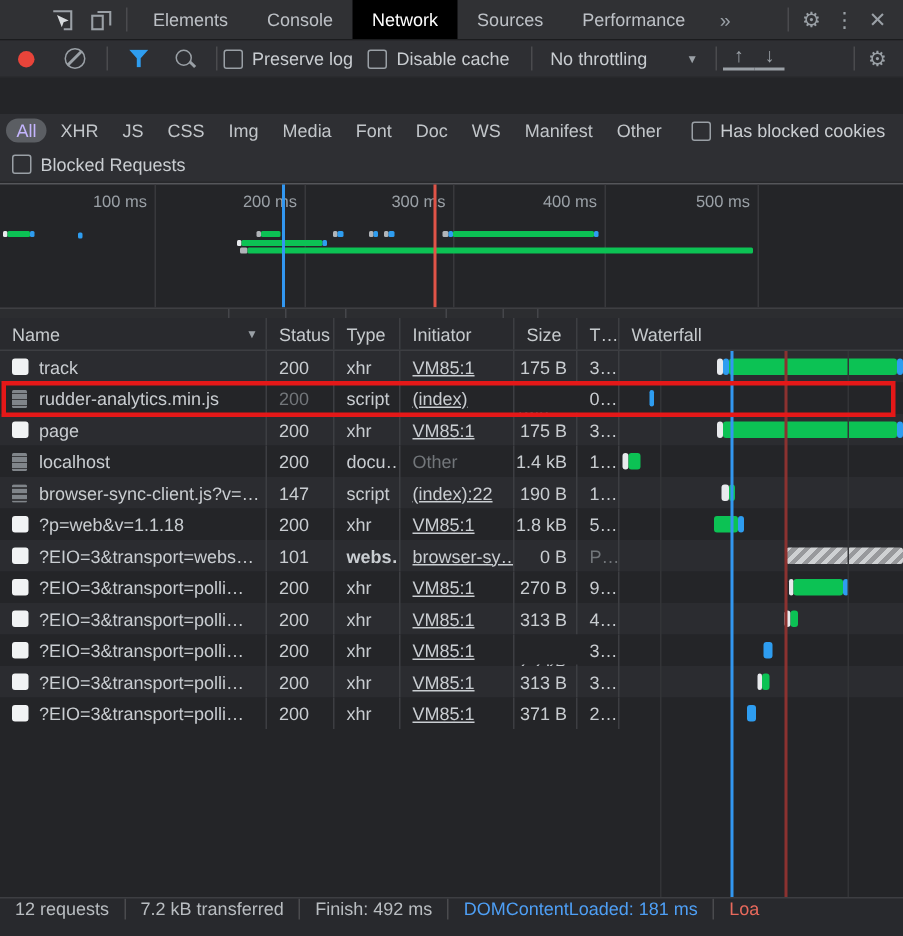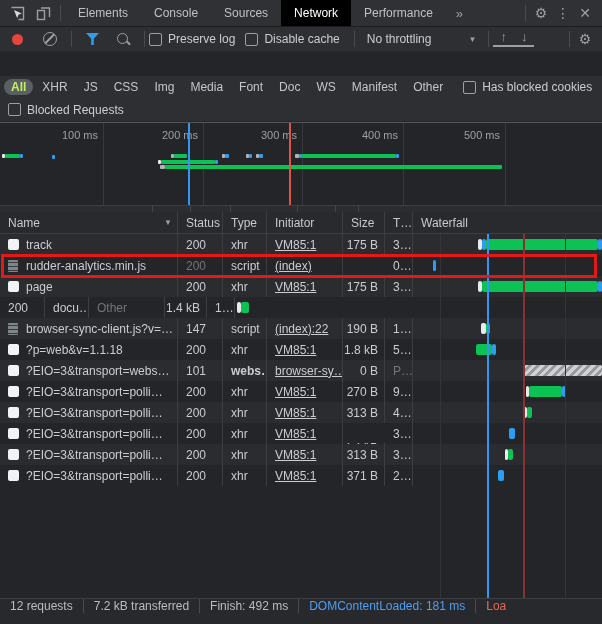--- a/index.html
+++ b/index.html
@@ -4,21 +4,21 @@
 <style>
   html,body{margin:0;padding:0;background:#18191b;}
   #devtools{
     position:relative;width:602px;height:624px;overflow:hidden;
     background:#242528;color:#c9cdd1;
     font-family:"Liberation Sans","DejaVu Sans",sans-serif;font-size:12px;
     -webkit-font-smoothing:antialiased;
   }
   
   .tabbar{position:absolute;left:0;top:0;width:602px;height:27px;background:#303134;
-    display:flex;align-items:stretch;border-bottom:1px solid #1b1c1e;box-sizing:border-box;}
+    display:flex;align-items:stretch;border-bottom:1px solid #1b1c1e;box-sizing:border-box;padding-left:24px;}
   .tb-icons{display:flex;align-items:center;padding:0 4px 0 8px;gap:8px;}
   .tb-icon{width:18px;height:18px;display:flex;align-items:center;justify-content:center;color:#9aa0a6;cursor:pointer;}
   .vsep{width:1px;height:16px;background:#4a4b4e;align-self:center;margin:0 4px;}
   .tabs{display:flex;align-items:stretch;}
   .tab{display:flex;align-items:center;padding:0 13px;color:#bdc1c6;cursor:pointer;}
   .tab.active{background:#000000;color:#ffffff;}
   .tab-overflow{display:flex;align-items:center;padding:0 10px;color:#9aa0a6;cursor:pointer;font-size:13px;}
   .tabbar-right{margin-left:auto;display:flex;align-items:center;padding-right:6px;}
   .glyph-btn{width:22px;height:22px;display:flex;align-items:center;justify-content:center;color:#9aa0a6;font-size:14px;cursor:pointer;}
   
@@ -26,34 +26,34 @@
     display:flex;align-items:center;border-bottom:1px solid #27282b;box-sizing:border-box;}
   .record-dot{width:11px;height:11px;border-radius:50%;background:var(--record-red,#e8443a);margin:0 10px 0 12px;cursor:pointer;}
   .clear-icon{position:relative;width:12px;height:12px;border:1.5px solid #9aa0a6;border-radius:50%;margin:0 10px;cursor:pointer;}
   .clear-icon::after{content:"";position:absolute;left:-1px;top:4.5px;width:13px;height:1.5px;background:#9aa0a6;transform:rotate(-45deg);}
   .funnel{width:13px;height:12px;background:var(--accent-blue,#2e9df0);
     clip-path:polygon(0 0,100% 0,60% 48%,60% 100%,40% 100%,40% 48%);margin:0 10px;cursor:pointer;}
   .search-icon{position:relative;width:9px;height:9px;border:1.5px solid #9aa0a6;border-radius:50%;margin:0 12px 2px 8px;cursor:pointer;}
   .search-icon::after{content:"";position:absolute;left:8px;top:8px;width:5px;height:1.5px;background:#9aa0a6;transform:rotate(45deg);}
   .checkbox{width:11px;height:11px;border:1px solid #9aa0a6;border-radius:2px;background:transparent;flex:0 0 auto;cursor:pointer;}
   .chk-label{margin:0 10px 0 6px;color:#c9cdd1;white-space:nowrap;cursor:pointer;}
-  .throttle{display:flex;align-items:center;gap:37px;margin:0 8px;color:#c9cdd1;cursor:pointer;}
+  .throttle{display:flex;align-items:center;gap:26px;margin:0 8px;color:#c9cdd1;cursor:pointer;}
   .dd-arrow{font-size:8px;color:#9aa0a6;}
   .arrow-btn{color:#9aa0a6;font-size:13px;line-height:10px;padding:0 7px;cursor:pointer;border-bottom:2px solid #9aa0a6;height:13px;}
   
   .filterrow{position:absolute;left:0;top:52px;width:602px;height:24px;background:#2e2f33;
     display:flex;align-items:center;border-bottom:1px solid #27282b;box-sizing:border-box;}
   .filter-input{width:140px;height:16px;background:#202124;border:none;color:#d5d8db;
     margin-left:8px;padding:1px 5px;font:inherit;outline:none;}
   .filter-input::placeholder{color:#80868b;}
   
   .typesrow{position:absolute;left:0;top:76px;width:602px;height:22px;background:#2e2f33;
     display:flex;align-items:center;box-sizing:border-box;}
   .pill{padding:1px 7px;margin:0 1px;border-radius:9px;color:#c2c6ca;cursor:pointer;white-space:nowrap;}
-  .pill.selected{background:#5b5e63;color:#bef264;font-weight:bold;}
+  .pill.selected{background:#5b5e63;color:#c4b5fd;}
   
   .blockedrow{position:absolute;left:0;top:98px;width:602px;height:24px;background:#2e2f33;
     display:flex;align-items:center;border-bottom:1px solid #27282b;box-sizing:border-box;}
   
   .overview{position:absolute;left:0;top:122px;width:602px;height:83px;background:#242528;
     border-top:1px solid #55565a;box-sizing:border-box;cursor:pointer;}
   .ov-grid{position:absolute;top:0;bottom:0;width:1px;background:#38393c;}
   .ov-tick{position:absolute;top:6px;font-size:11px;color:#9aa0a6;transform:translateX(-100%);padding-right:5px;}
   .ov-bar{position:absolute;height:4px;border-radius:1px;}
   .ov-line{position:absolute;top:0;bottom:0;width:2px;}
@@ -115,22 +115,22 @@
         <svg width="15" height="15" viewBox="0 0 15 15">
             <rect x="1.5" y="4.5" width="7" height="9" fill="none" stroke="#9aa0a6" stroke-width="1.4"></rect>
             <path d="M5 2h8.5v9" fill="none" stroke="#9aa0a6" stroke-width="1.4"></path>
           </svg>
       </span>
     </div>
     <div class="vsep"></div>
     <div class="tabs" id="tab-strip">
         <div class="tab">Elements</div>
         <div class="tab">Console</div>
+        <div class="tab active">Network</div>
         <div class="tab">Sources</div>
-        <div class="tab active">Network</div>
         <div class="tab">Performance</div>
       </div>
     <div class="tab-overflow">»</div>
     <div class="tabbar-right">
       <div class="vsep"></div>
       <span class="glyph-btn">⚙</span>
       <span class="glyph-btn">⋮</span>
       <span class="glyph-btn">✕</span>
     </div>
   </div>
@@ -301,20 +301,24 @@
         </div>
         <div class="cell right" style="width: 42px;">175 B</div>
         <div class="cell" style="width: 28px;">3…</div>
         <div class="cell wf-cell" style="width: 189px;">
           <div class="wf-bar" style="left: 65px; width: 4px; background: rgb(232, 234, 237);"></div>
           <div class="wf-bar" style="left: 69px; width: 116px; background: rgb(12, 194, 84);"></div>
           <div class="wf-bar" style="left: 185px; width: 4px; background: rgb(46, 157, 240);"></div>
         </div>
       </div>
       <div class="row even" style="top: 63px;">
+        <div class="cell" style="width: 178px;">
+          <span class="docicon"></span>
+          <span>localhost</span>
+        </div>
         <div class="cell" style="width: 45px;">200</div>
         <div class="cell" style="width: 44px;">docu…</div>
         <div class="cell" style="width: 76px;">
           <span class="dim">Other</span>
         </div>
         <div class="cell right" style="width: 42px;">1.4 kB</div>
         <div class="cell" style="width: 28px;">1…</div>
         <div class="cell wf-cell" style="width: 189px;">
           <div class="wf-bar" style="left: 2px; width: 4px; background: rgb(232, 234, 237);"></div>
           <div class="wf-bar" style="left: 6px; width: 8px; background: rgb(12, 194, 84);"></div>

